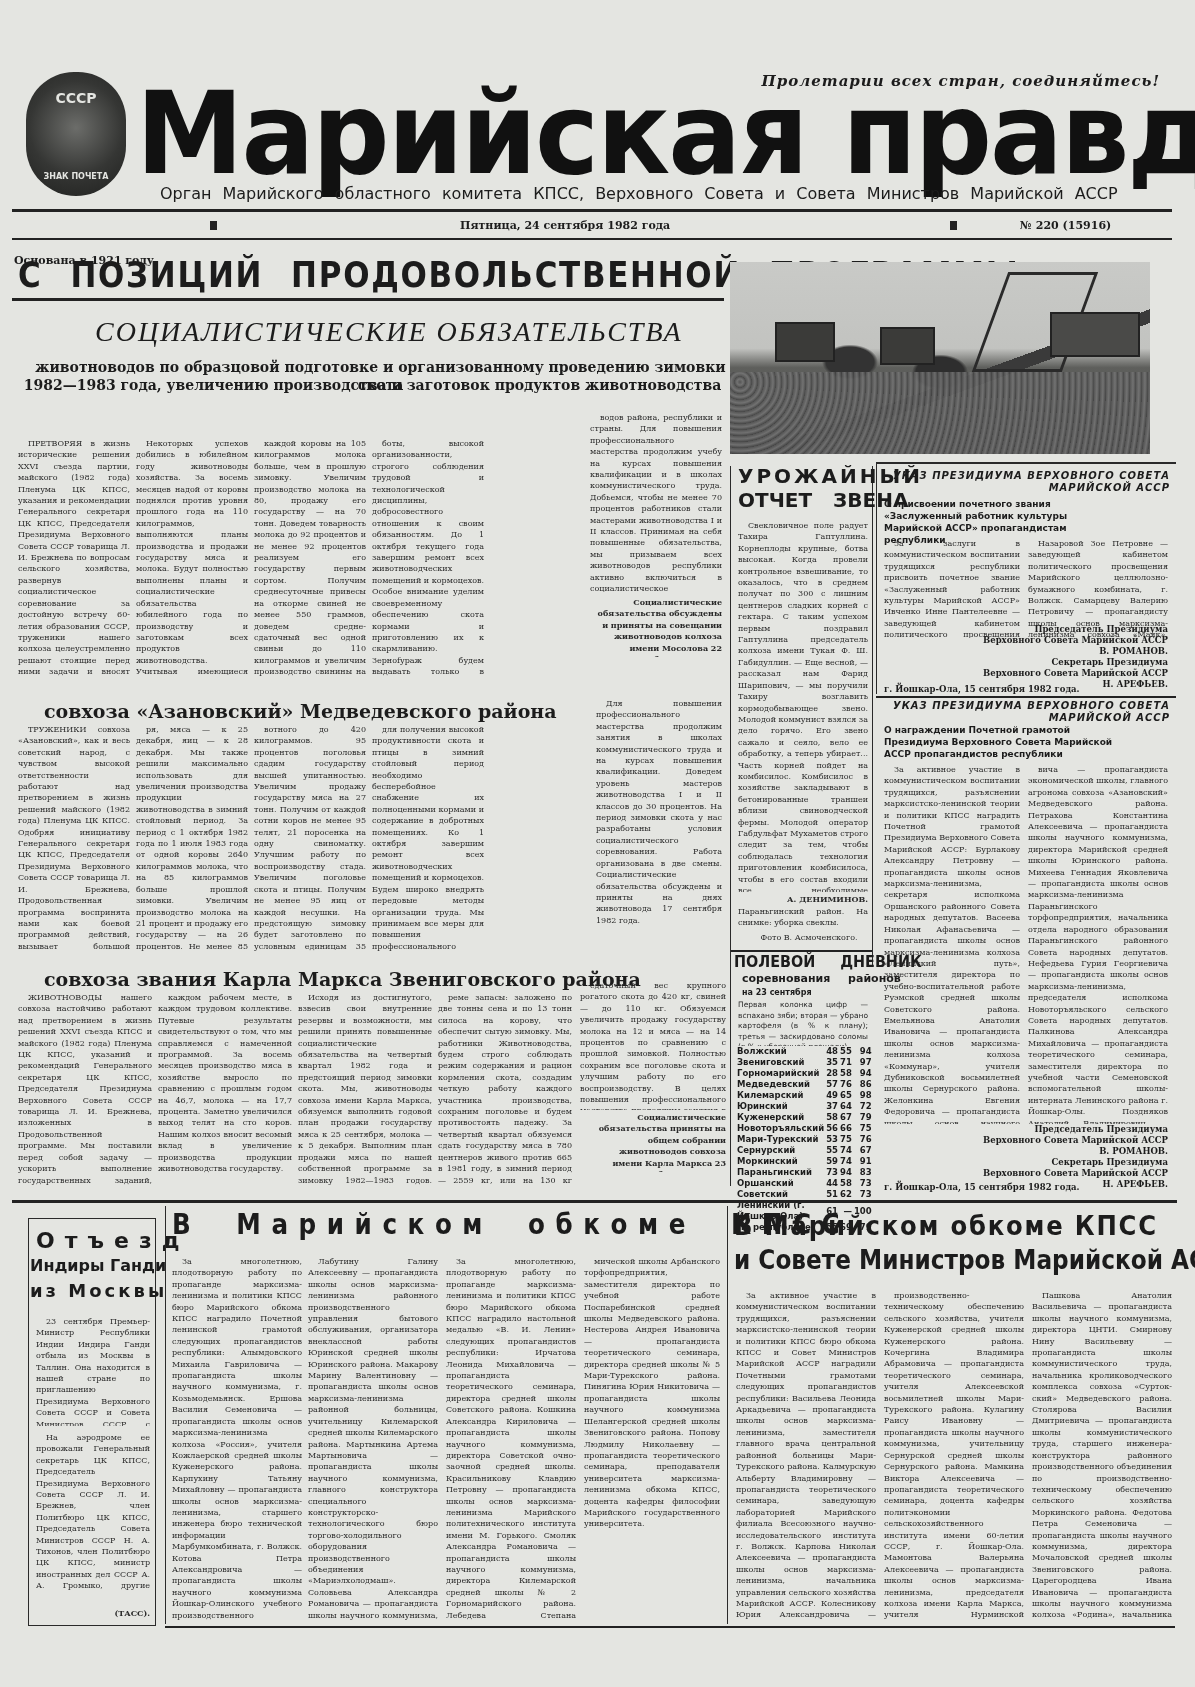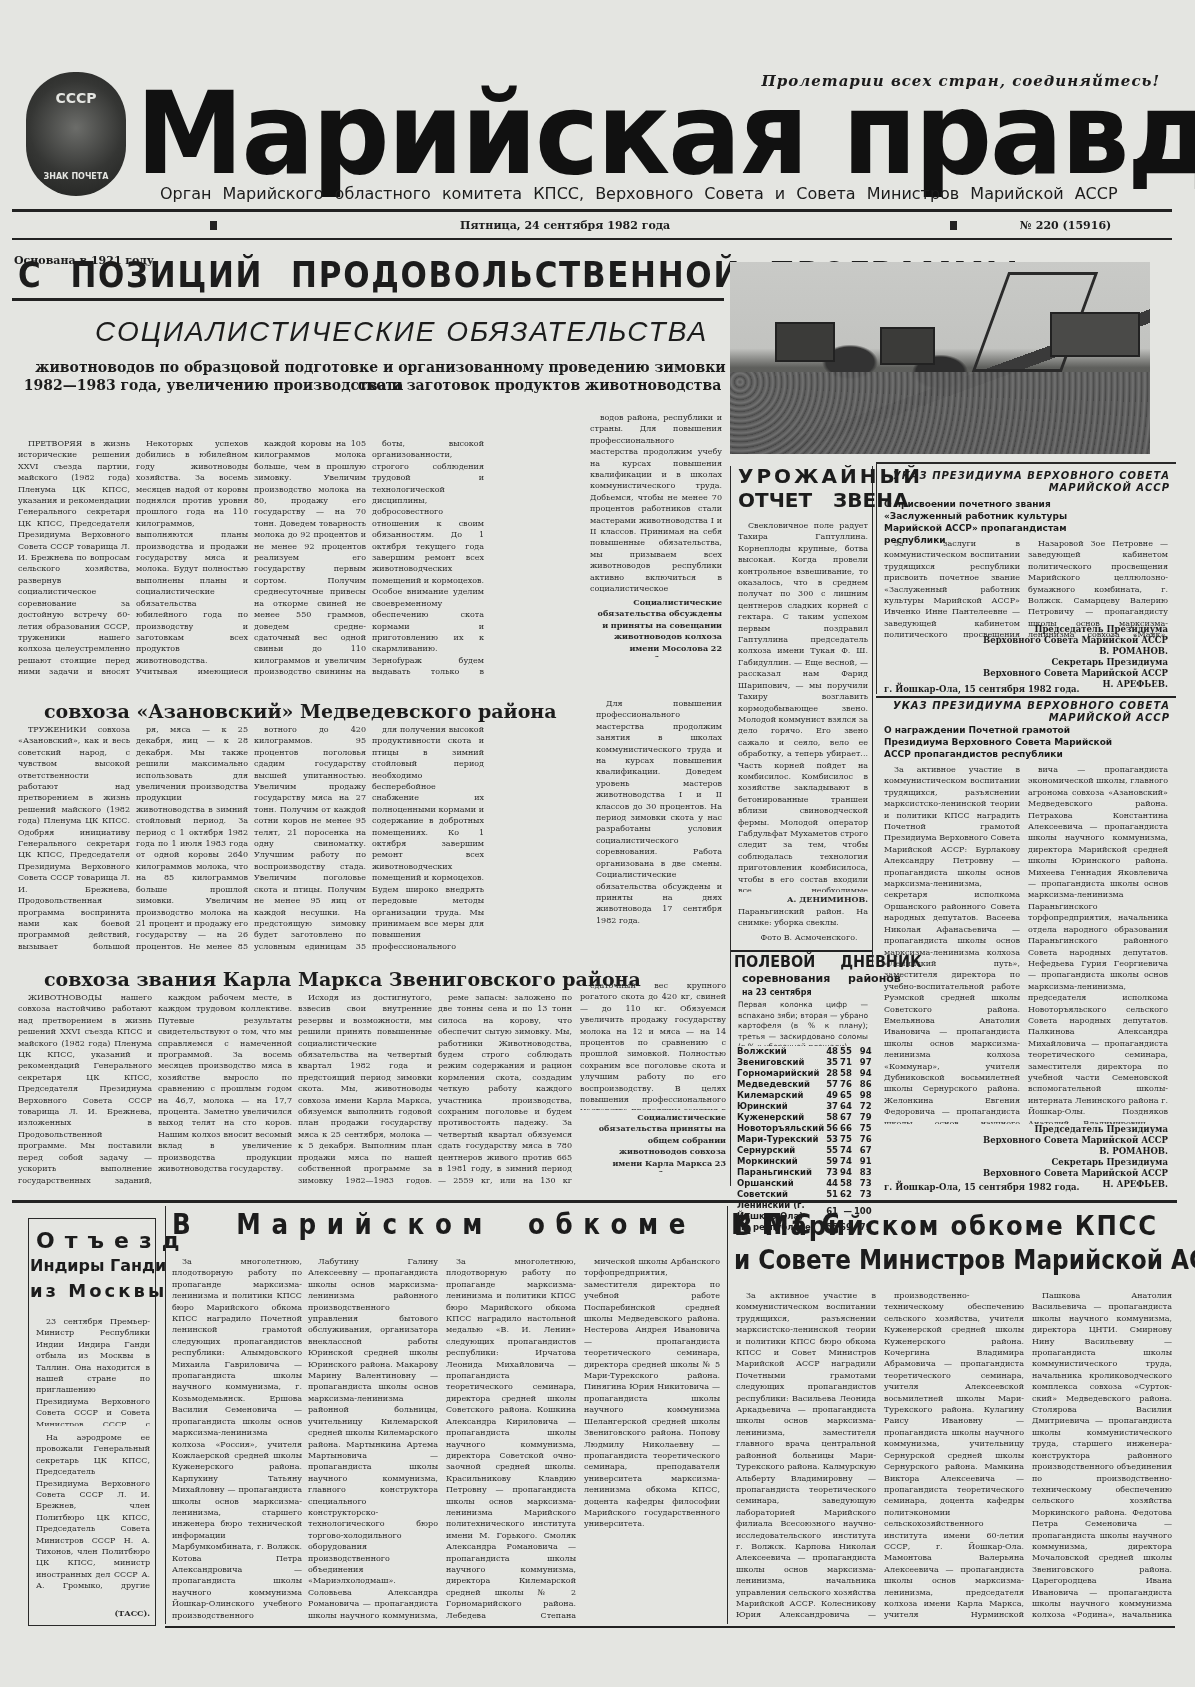--- a/index.html
+++ b/index.html
@@ -12,21 +12,21 @@
   .emblem { position: absolute; left: 26px; top: 72px; width: 100px; height: 124px; border-radius: 48px 48px 50px 50px; background: radial-gradient(circle at 50% 45%, #6c6d6a 0%, #353634 55%, #1f201e 100%); }
   .emblem-text { position: absolute; left: 10px; width: 80px; text-align: center; color: #e4e5e1; font-size: 11px; font-weight: bold; font-family: "DejaVu Sans", sans-serif; }
   .title { position: absolute; left: 136px; top: 76px; width: 1040px; font-family: "DejaVu Sans", sans-serif; font-weight: 900; font-size: 108px; line-height: 110px; letter-spacing: -2px; transform: scaleY(1.05); transform-origin: top left; color: #111; white-space: nowrap; }
   .subtitle { position: absolute; left: 160px; top: 184px; width: 1010px; font-family: "DejaVu Sans", sans-serif; font-size: 16px; word-spacing: 6px; white-space: nowrap; }
   .rule { position: absolute; height: 0; border-top: 2px solid #222; }
   .metaline { position: absolute; top: 219px; font-size: 11px; font-weight: bold; font-family: "DejaVu Serif", serif; }
   .sq { position: absolute; top: 221px; width: 7px; height: 9px; background: #222; }
 
   
   .band { position: absolute; left: 18px; top: 255px; width: 708px; font-family: "DejaVu Sans", sans-serif; font-weight: bold; font-size: 36px; line-height: 40px; letter-spacing: 2px; word-spacing: 18px; transform: scaleX(0.86); transform-origin: left top; white-space: nowrap; }
-  .h2 { position: absolute; font-family: Liberation Sans, sans-serif; font-style: italic; font-size: 28px; letter-spacing: 2px; }
+  .h2 { position: absolute; font-family: Liberation Serif, serif; font-style: italic; font-size: 28px; letter-spacing: 2px; }
   .lead { position: absolute; font-weight: bold; font-size: 14px; text-align: center; line-height: 18px; }
   .sec { position: absolute; font-weight: bold; font-size: 19px; white-space: nowrap; }
 
   
   .col { position: absolute; font-size: 8px; line-height: 11.4px; text-align: justify; color: #2a2a2a; overflow: hidden; font-family: "DejaVu Serif", serif; }
   .col p { text-indent: 10px; margin-bottom: 1px; }
   .vrule { position: absolute; width: 0; border-left: 1.5px solid #2a2a2a; }
 
   
   .photo { position: absolute; left: 730px; top: 262px; width: 420px; height: 192px; overflow: hidden;

